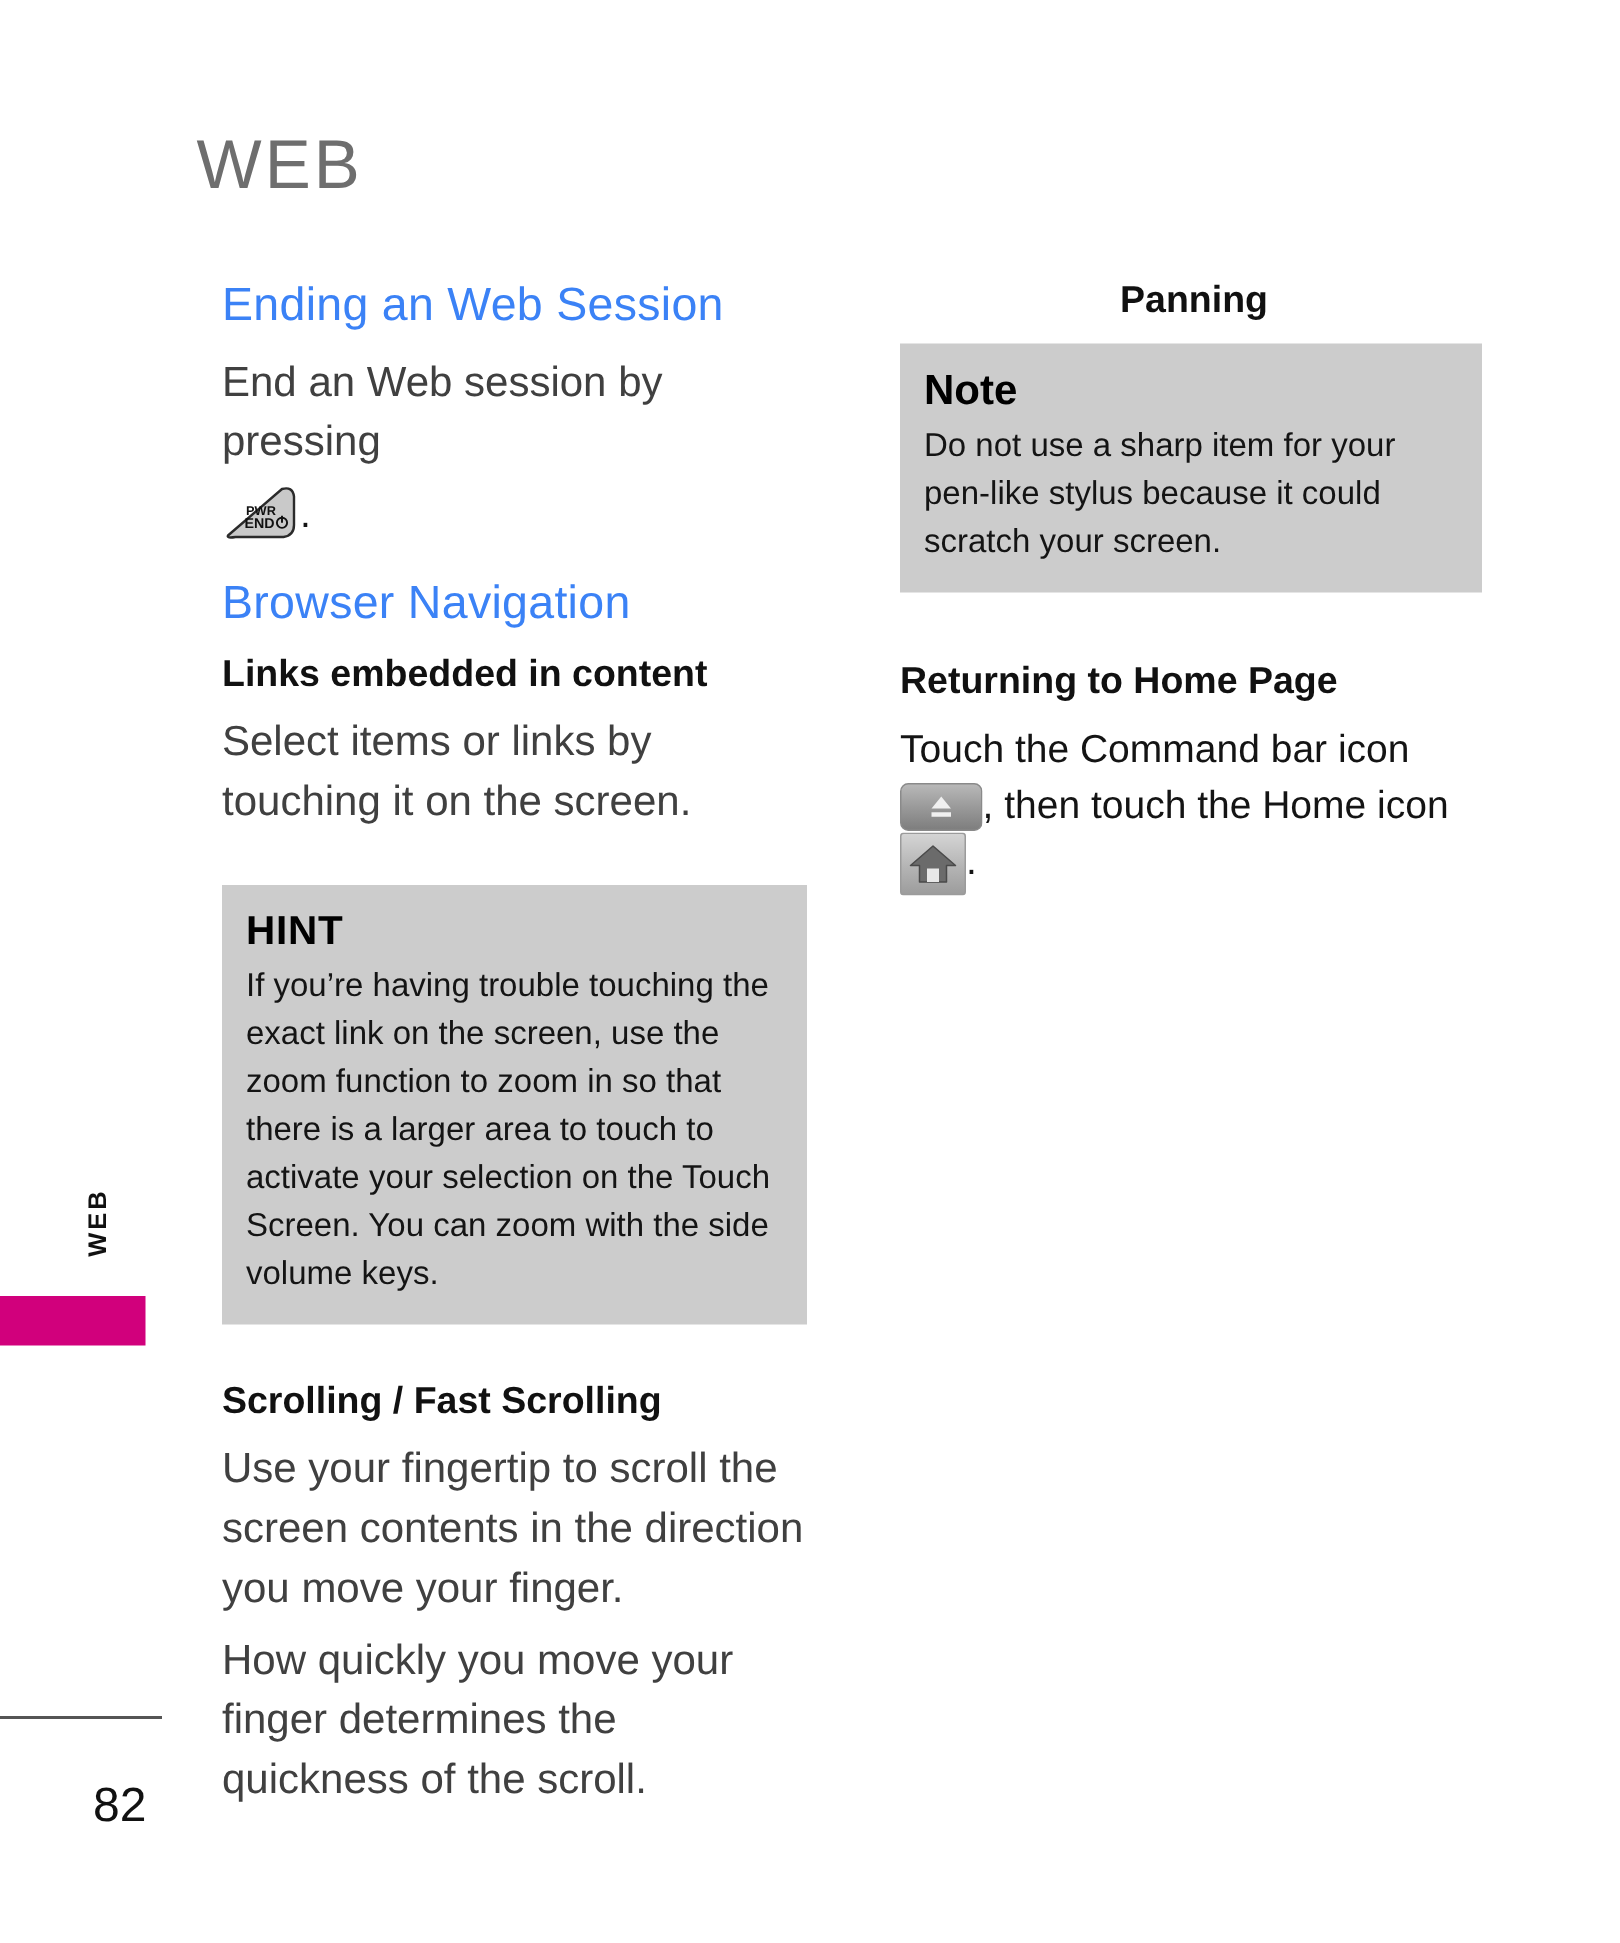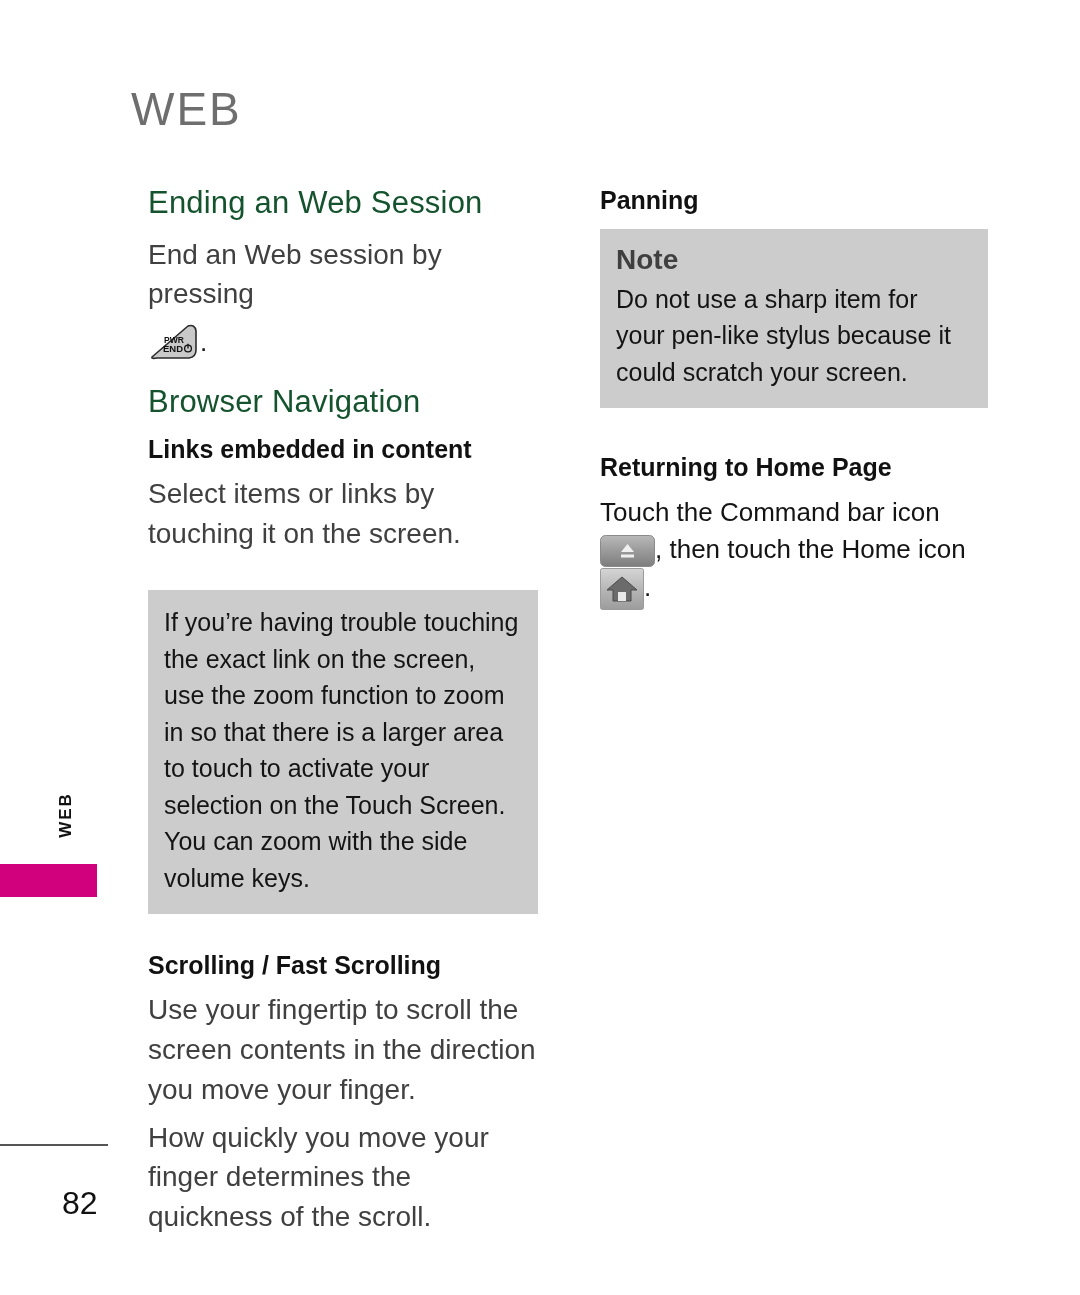--- a/index.html
+++ b/index.html
@@ -63,21 +63,21 @@
     width: 392px;
   }
   #col-left  { left: 148px; }
   #col-right { left: 600px; }
 
   
   h2.section-title {
     margin: 0 0 14px 0;
     font-size: 31px;
     font-weight: 400;
-    color: #14532d;
+    color: #3b82f6;
     letter-spacing: 0.2px;
     line-height: 1.15;
   }
   h3.sub-title {
     margin: 0 0 10px 0;
     font-size: 25px;
     font-weight: 700;
     color: #111111;
     line-height: 1.2;
   }
@@ -91,29 +91,29 @@
   .tight { margin-bottom: 0; }
 
   
   .callout {
     background: #CCCCCC;
     padding: 14px 16px 18px 16px;
     box-sizing: border-box;
   }
   .callout .callout-label {
     margin: 0 0 4px 0;
-    color: #404040;
+    color: #000000;
     font-weight: 700;
     line-height: 1.2;
   }
   .callout.hint .callout-label { font-size: 27px; letter-spacing: 0.5px; }
   .callout.note .callout-label { font-size: 28px; }
   .callout p.callout-text {
     margin: 0;
-    font-size: 25px;
+    font-size: 22px;
     line-height: 1.46;
     color: #141414;
   }
 
   
   .inline-row {
     display: flex;
     align-items: center;
     font-size: 26px;
     line-height: 1.42;
@@ -163,33 +163,34 @@
     <span>.</span>
   </div>
 
   <h2 class="section-title" style="margin-top:4px;">Browser Navigation</h2>
 
   <h3 class="sub-title">Links embedded in content</h3>
 
   <p class="body-text" style="margin-bottom:37px;">Select items or links by touching it on the screen.</p>
 
   <div class="callout hint" style="width:390px;">
+    <p class="callout-label">HINT</p>
     <p class="callout-text">If you’re having trouble touching the exact link on the screen, use the zoom function to zoom in so that there is a larger area to touch to activate your selection on the Touch Screen. You can zoom with the side volume keys.</p>
   </div>
 
   <h3 class="sub-title" style="margin-top:36px;">Scrolling / Fast Scrolling</h3>
 
   <p class="body-text tight">Use your fingertip to scroll the screen contents in the direction you move your finger.</p>
 
   <p class="body-text">How quickly you move your finger determines the quickness of the scroll.</p>
 </div>
 
 <div class="column" id="col-right">
 
-  <h3 class="sub-title" style="margin-bottom:14px;">Panning</h3>
+  <h3 class="sub-title" style="margin-bottom:14px;text-align:center;">Panning</h3>
 
 
   <div class="callout note" style="width:388px;">
     <p class="callout-label">Note</p>
     <p class="callout-text">Do not use a sharp item for your pen-like stylus because it could scratch your screen.</p>
   </div>
 
   <h3 class="sub-title" style="margin-top:44px;margin-bottom:12px;">Returning to Home Page</h3>
 
   <div class="inline-flow">

